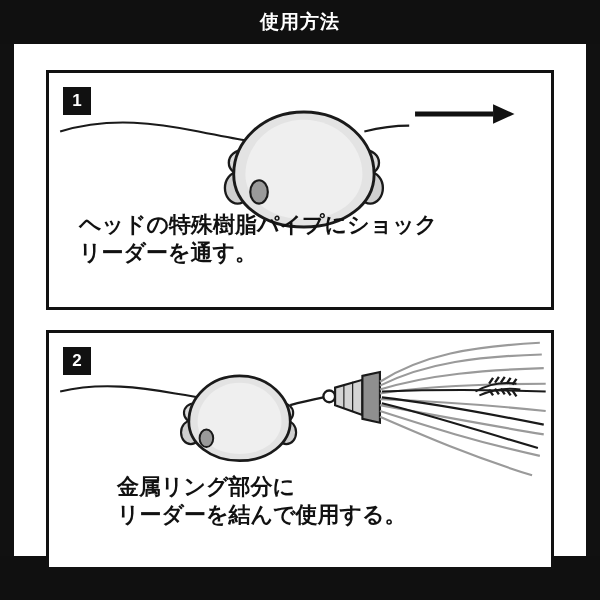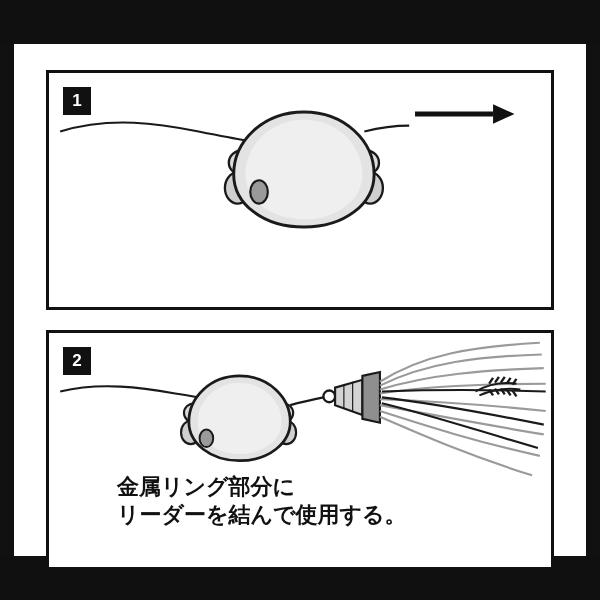--- a/index.html
+++ b/index.html
@@ -32,21 +32,20 @@
     top: 0;
     width: 600px;
     height: 44px;
     line-height: 44px;
     text-align: center;
     color: #ffffff;
     font-size: 19px;
     font-weight: bold;
     letter-spacing: 1px;
     font-family: "Liberation Sans", sans-serif;
-    margin-top: 42px;
   }
   
   .rail {
     position: absolute;
     top: 44px;
     width: 14px;
     height: 512px;
     background: #111111;
   }
   .rail.left { left: 0; }
@@ -149,20 +148,22 @@
 
         <ellipse cx="212" cy="122" rx="9" ry="12" fill="#9a9a9a" stroke="#1a1a1a" stroke-width="2.2"></ellipse>
       </g>
 
       <g>
         <line x1="372" y1="42" x2="452" y2="42" stroke="#111111" stroke-width="5"></line>
         <polygon points="452,32 474,42 452,52" fill="#111111"></polygon>
       </g>
     </svg>
 
+    <div class="caption" id="caption-1">ヘッドの特殊樹脂パイプにショック
+リーダーを通す。</div>
   </div>
 
   <div class="panel" id="panel-2">
     <div class="step-badge">2</div>
 
     <svg class="art" viewBox="0 0 508 240">
 
       <path d="M8,60 C50,50 92,56 126,62 C152,66 160,68 170,70" fill="none" stroke="#1a1a1a" stroke-width="2.2"></path>
 
       <g>

